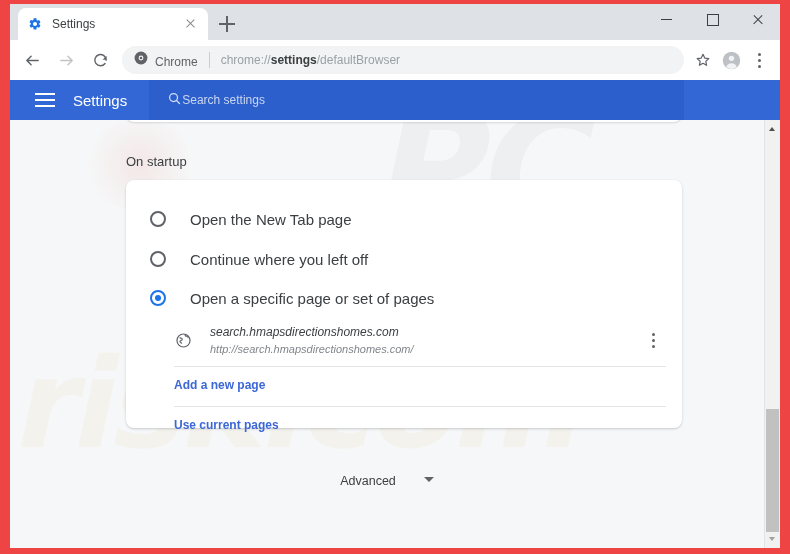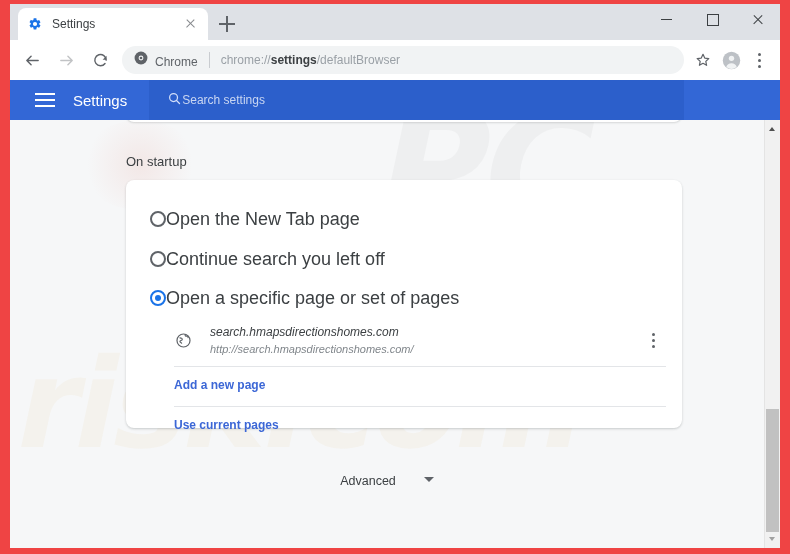--- a/index.html
+++ b/index.html
@@ -359,22 +359,23 @@
   .radio-mark.checked::after {
     content: "";
     position: absolute;
     left: 3px; top: 3px;
     width: 6px; height: 6px;
     border-radius: 50%;
     background: #1a73e8;
   }
 
   .radio-label {
-    font-size: 18px;
+    font-size: 15px;
     color: #3c4043;
+    margin-left: 24px;
   }
 
   
   #startup-entry {
     position: absolute;
     left: 0; top: 134px;
     width: 556px; height: 52px;
     display: flex;
     align-items: center;
   }
@@ -619,21 +620,21 @@
 
       <div id="startup-card">
 
         <div class="radio-row" id="radio-row-0">
           <span class="radio-mark"></span>
           <span class="radio-label">Open the New Tab page</span>
         </div>
 
         <div class="radio-row" id="radio-row-1">
           <span class="radio-mark"></span>
-          <span class="radio-label">Continue search you left off</span>
+          <span class="radio-label">Continue where you left off</span>
         </div>
 
         <div class="radio-row" id="radio-row-2">
           <span class="radio-mark checked"></span>
           <span class="radio-label">Open a specific page or set of pages</span>
         </div>
 
         <div id="startup-entry">
           <span id="entry-favicon">
             <svg width="17" height="17" viewBox="0 0 24 24">

